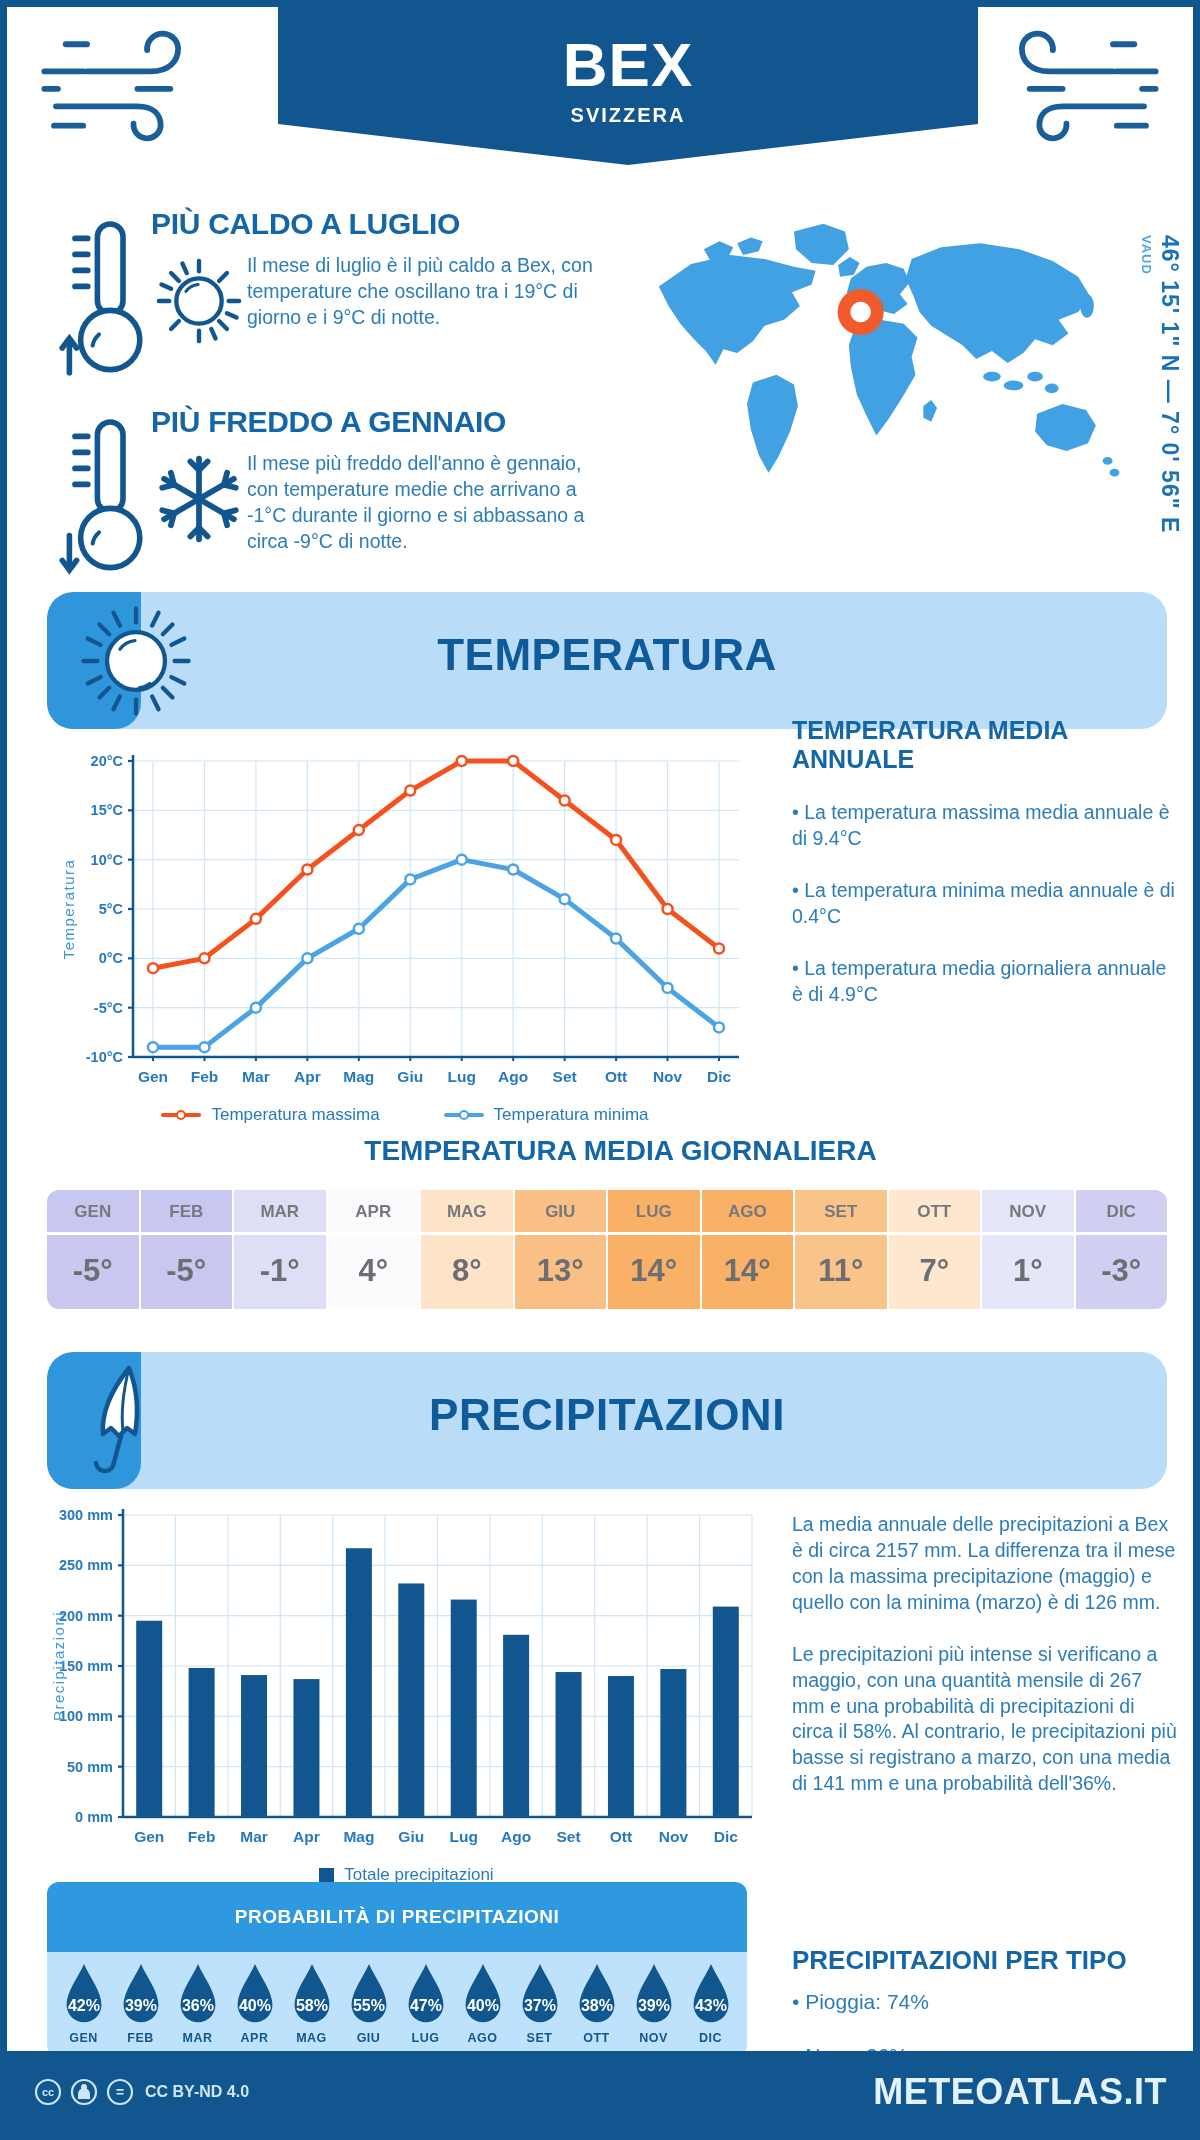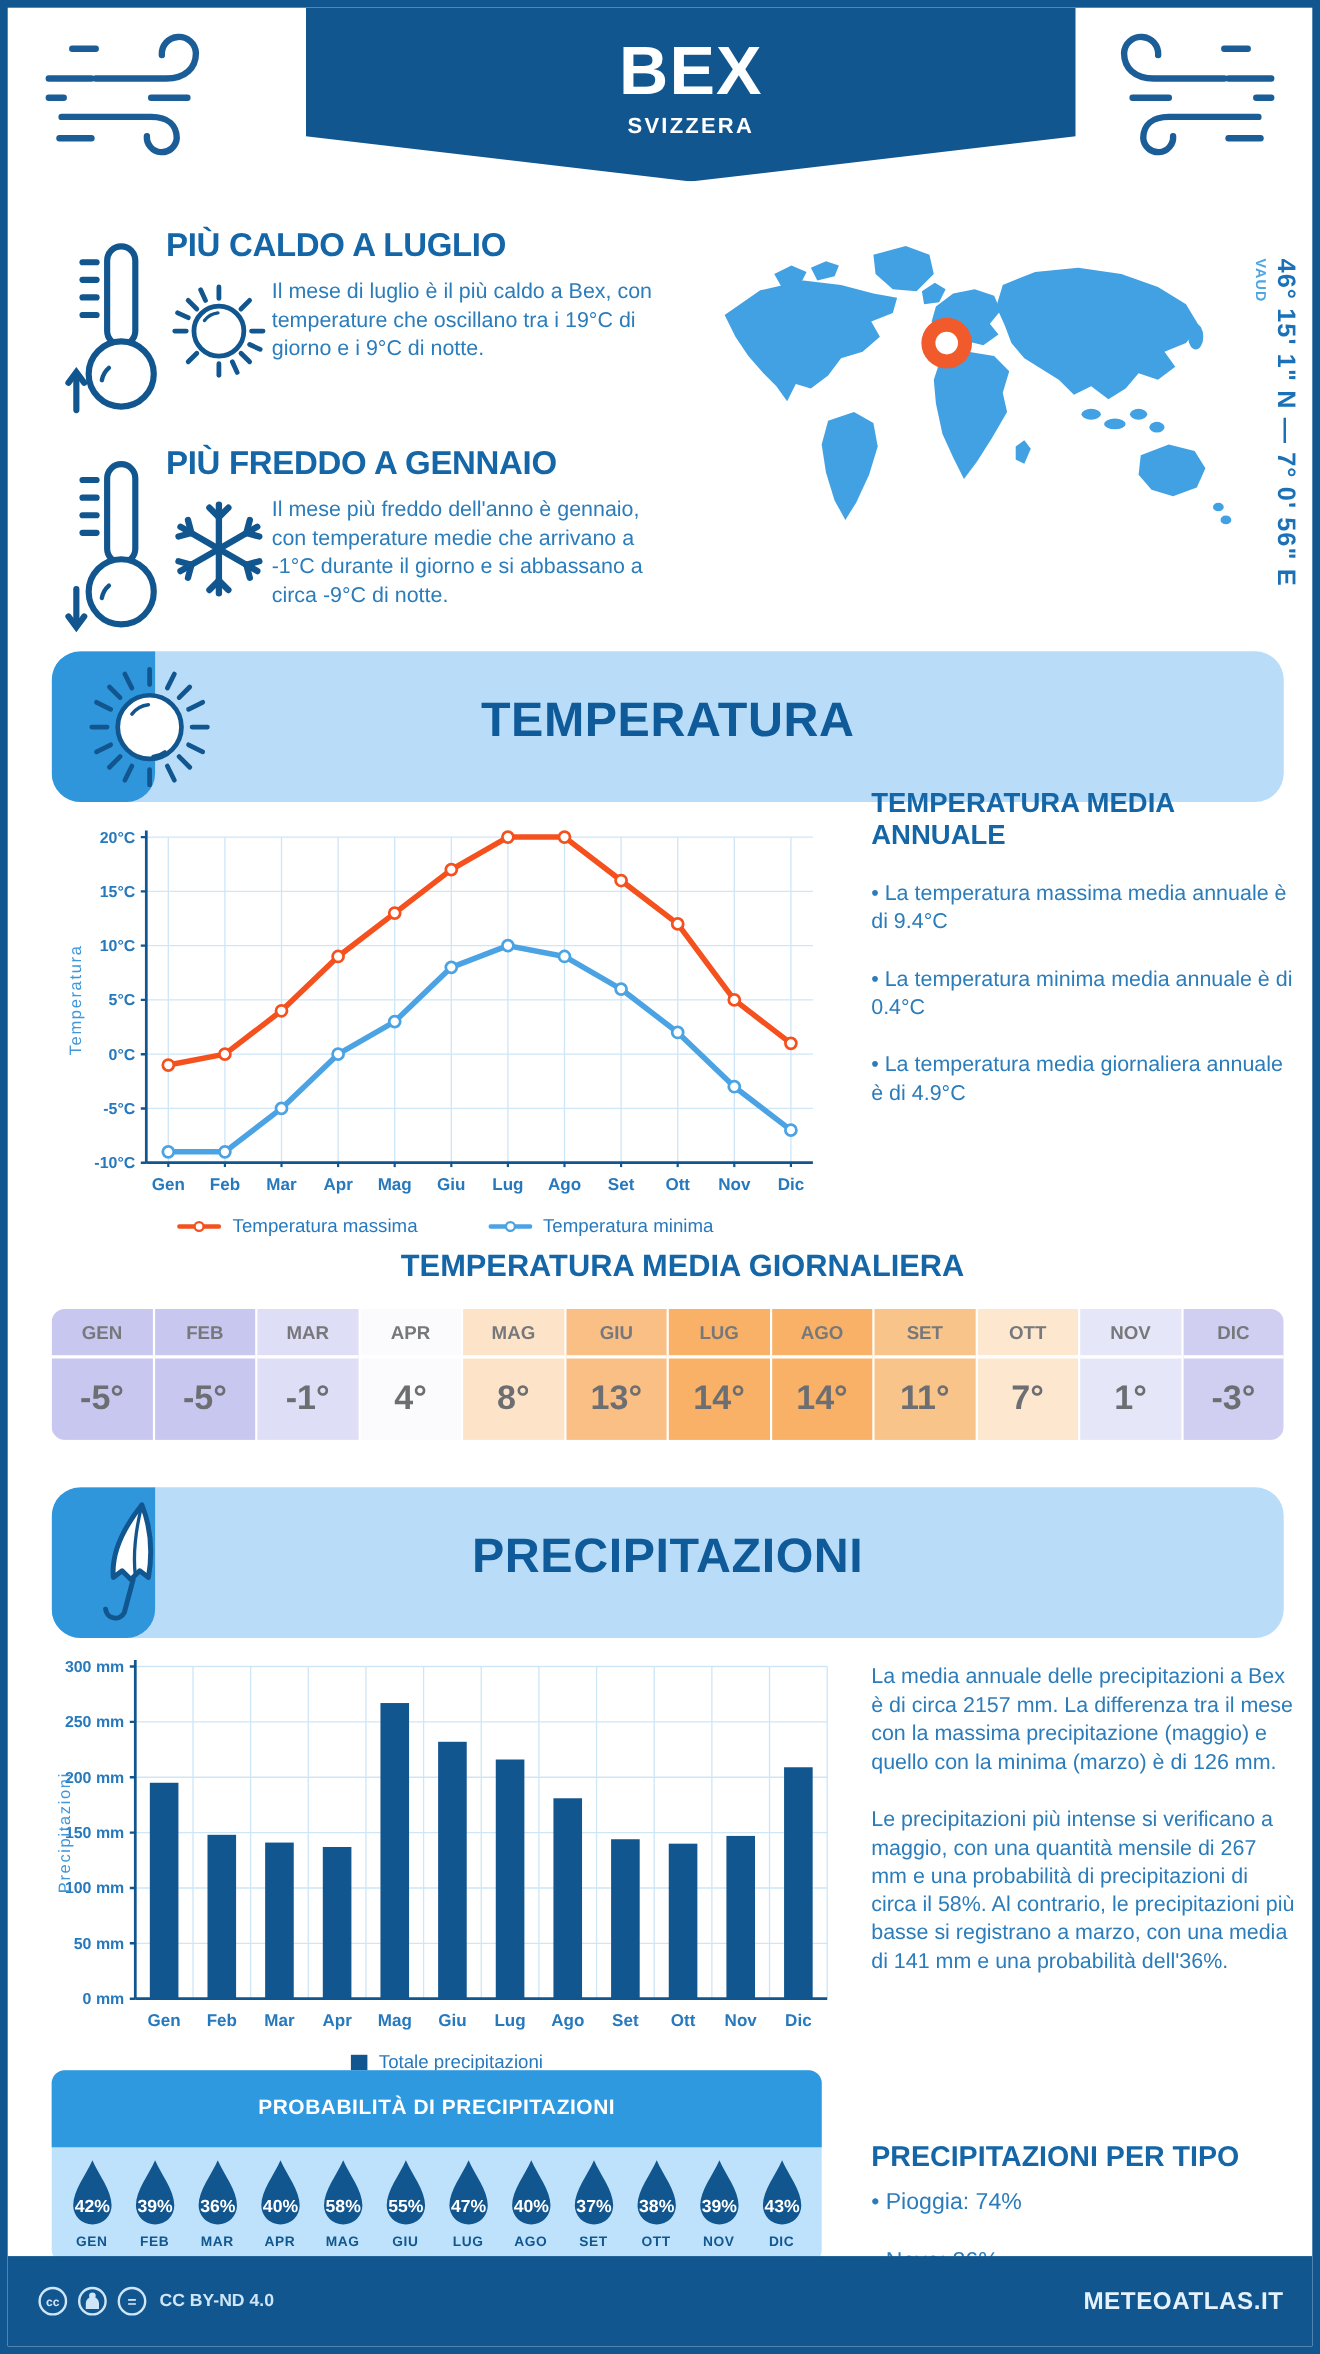--- a/index.html
+++ b/index.html
@@ -62,21 +62,21 @@
   .drop{text-align:center;width:52px;}
   .drop svg{display:block;margin:0 auto;}
   .drop .dm{font-size:12.5px;font-weight:bold;color:#11568F;margin-top:3px;letter-spacing:0.5px;}
   .pertipo{position:absolute;left:785px;top:1938px;width:390px;}
   .pertipo .col-title{margin-bottom:12px;font-size:26px;}
   .pertipo p{margin:0 0 8px;font-size:21px;}
   
   .footer{position:absolute;left:0;right:0;bottom:0;height:50px;background:#11568F;
           display:flex;align-items:center;justify-content:space-between;padding:16px 26px;}
   .footer .lic{display:flex;align-items:center;gap:10px;color:#CFE6F8;font-size:16px;font-weight:bold;}
-  .footer .site{color:#E4F2FD;font-size:22px;font-weight:bold;letter-spacing:0.5px;}
+  .footer .site{color:#E4F2FD;font-size:36px;font-weight:bold;letter-spacing:0.5px;}
 </style>
 </head>
 <body>
 
 <div class="page">
 
   <svg class="wind left" width="168" height="126" viewBox="0 0 170 130" fill="none" stroke="#1B5E97" stroke-width="6" stroke-linecap="round">
     <path d="M30 24 h22"></path>
       <path d="M8 52 h40"></path>
     <path d="M52 52 h66 c18 0 28 -10 28 -24 a16 16 0 1 0 -32 2"></path>

